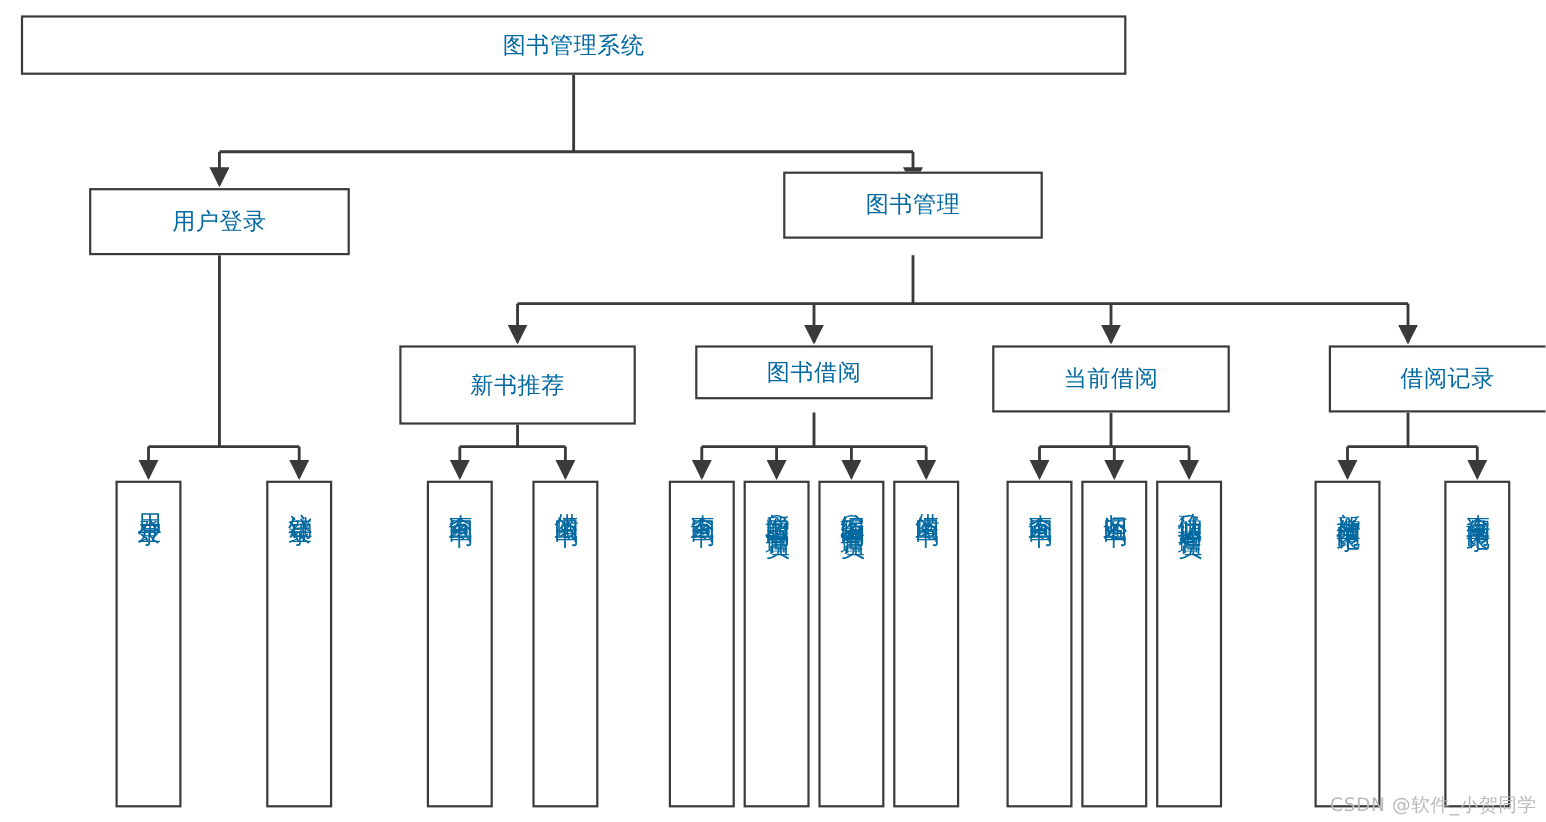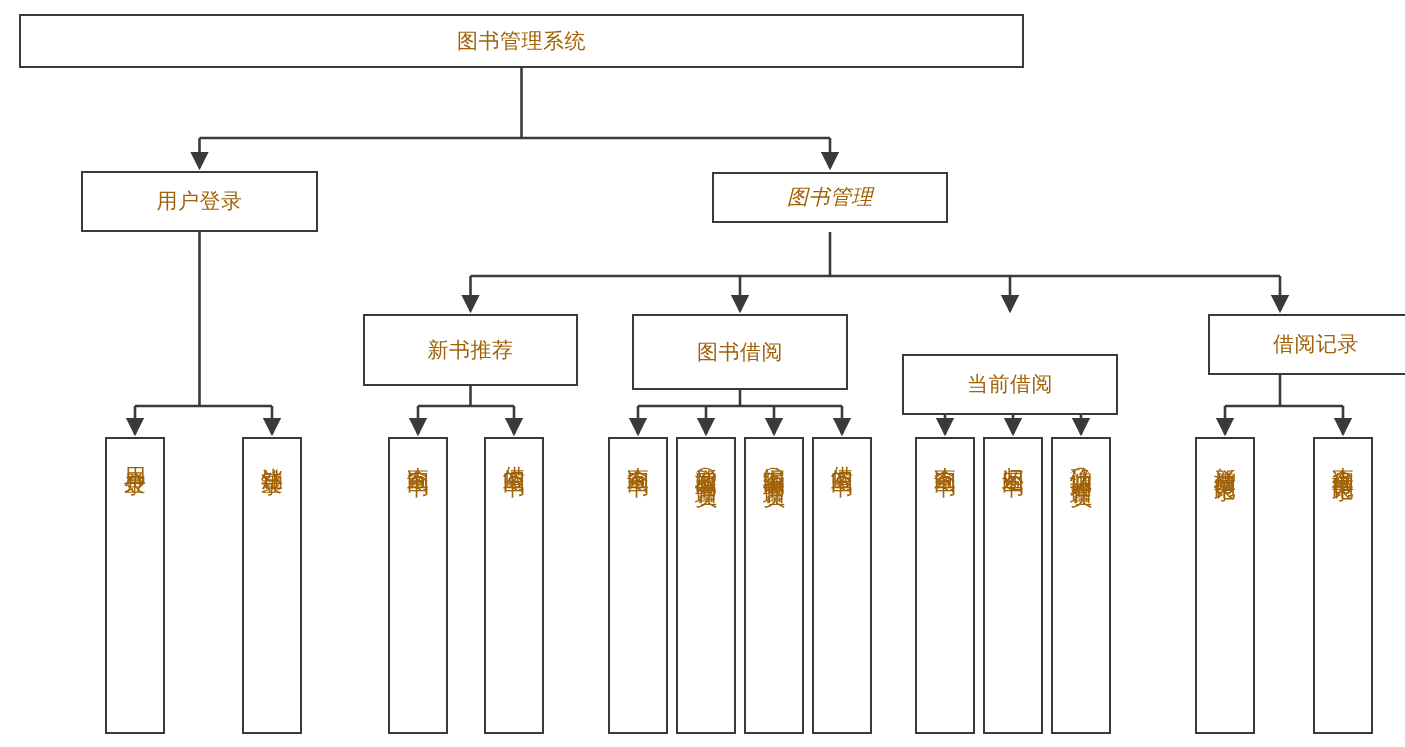--- a/index.html
+++ b/index.html
@@ -31,21 +31,21 @@
     position: absolute;
     box-sizing: border-box;
     background: #ffffff;
     border: 2px solid #3a3a3a;
     display: flex;
     align-items: center;
     justify-content: center;
     overflow: hidden;
   }
   .node .label {
-    color: #a16207;
+    color: #0369a1;
     letter-spacing: 0.5px;
     line-height: 1.15;
     text-align: center;
     white-space: nowrap;
   }
   .node.horiz .label {
     font-size: 21px;
   }
   .node.root .label {
     font-size: 21px;
@@ -119,30 +119,30 @@
       </g>
   </svg>
 
   <div id="node-layer">
       <div class="node horiz root" style="left: 19px; top: 14px; width: 1005px; height: 54px;">
         <span class="label">图书管理系统</span>
       </div>
       <div class="node horiz" style="left: 81px; top: 171px; width: 237px; height: 61px;">
         <span class="label">用户登录</span>
       </div>
-      <div class="node horiz" style="left: 712px; top: 172px; width: 236px; height: 51px; font-style: italic;">
+      <div class="node horiz" style="left: 712px; top: 156px; width: 236px; height: 61px;">
         <span class="label">图书管理</span>
       </div>
       <div class="node horiz" style="left: 363px; top: 314px; width: 215px; height: 72px;">
         <span class="label">新书推荐</span>
       </div>
-      <div class="node horiz" style="left: 632px; top: 314px; width: 216px; height: 76px;">
+      <div class="node horiz" style="left: 632px; top: 314px; width: 216px; height: 49px;">
         <span class="label">图书借阅</span>
       </div>
-      <div class="node horiz" style="left: 902px; top: 314px; width: 216px; height: 61px; margin-top: 40px;">
+      <div class="node horiz" style="left: 902px; top: 314px; width: 216px; height: 61px;">
         <span class="label">当前借阅</span>
       </div>
       <div class="node horiz" style="left: 1172px; top: 314px; width: 216px; height: 61px; margin-left: 36px;">
         <span class="label">借阅记录</span>
       </div>
       <div class="node vert" style="left: 105px; top: 437px; width: 60px; height: 297px;">
         <span class="label">用户登录</span>
       </div>
       <div class="node vert" style="left: 242px; top: 437px; width: 60px; height: 297px;">
         <span class="label">注销登录</span>
@@ -175,13 +175,14 @@
         <span class="label">确认归还（管理员）</span>
       </div>
       <div class="node vert" style="left: 1195px; top: 437px; width: 60px; height: 297px;">
         <span class="label">新增借阅记录</span>
       </div>
       <div class="node vert" style="left: 1313px; top: 437px; width: 60px; height: 297px;">
         <span class="label">查询借阅记录</span>
       </div>
     </div>
 
+  <div class="watermark">CSDN @软件_小贺同学</div>
 </div>
 
 </body></html>

